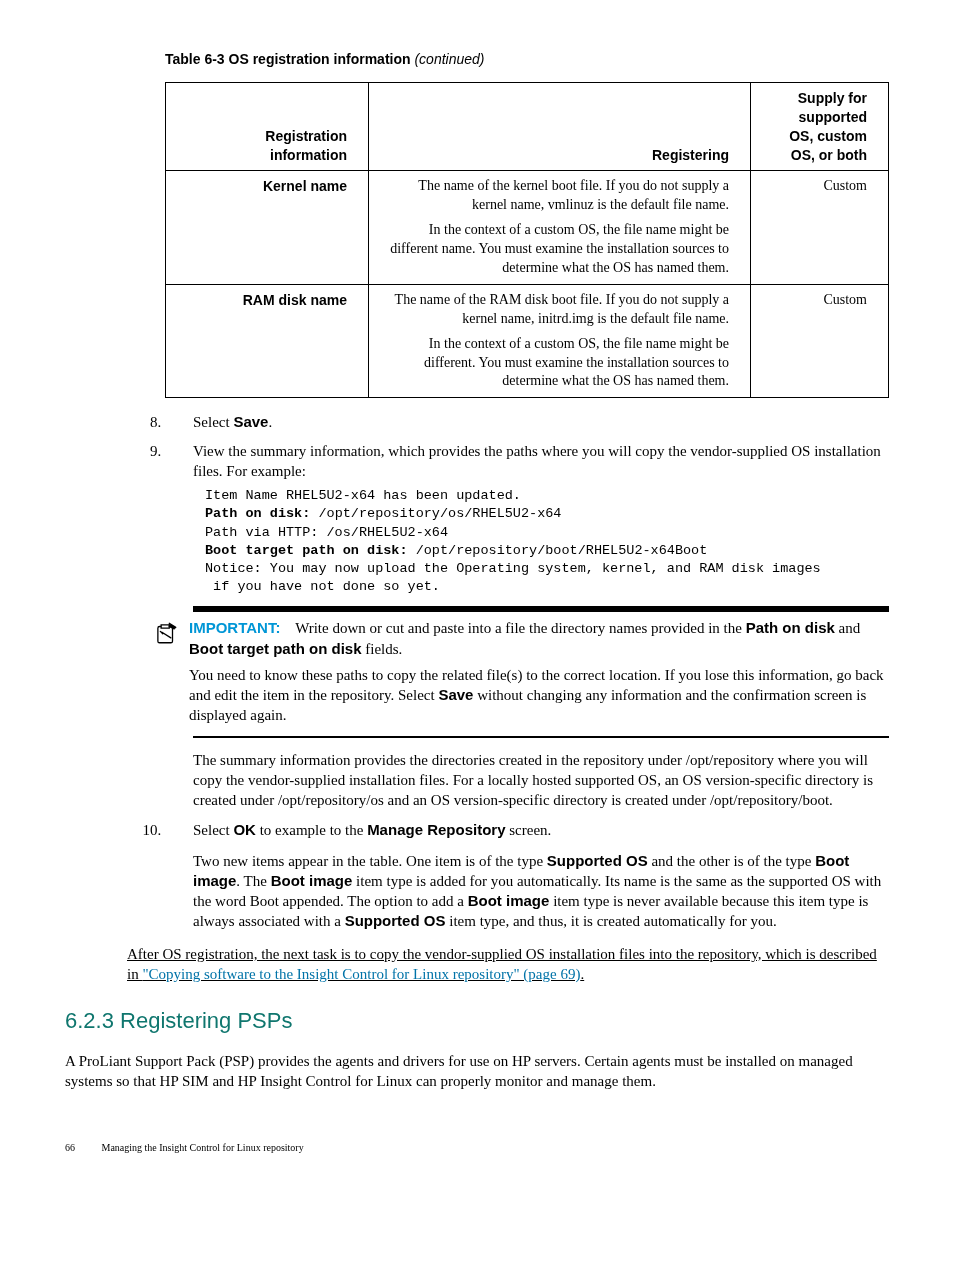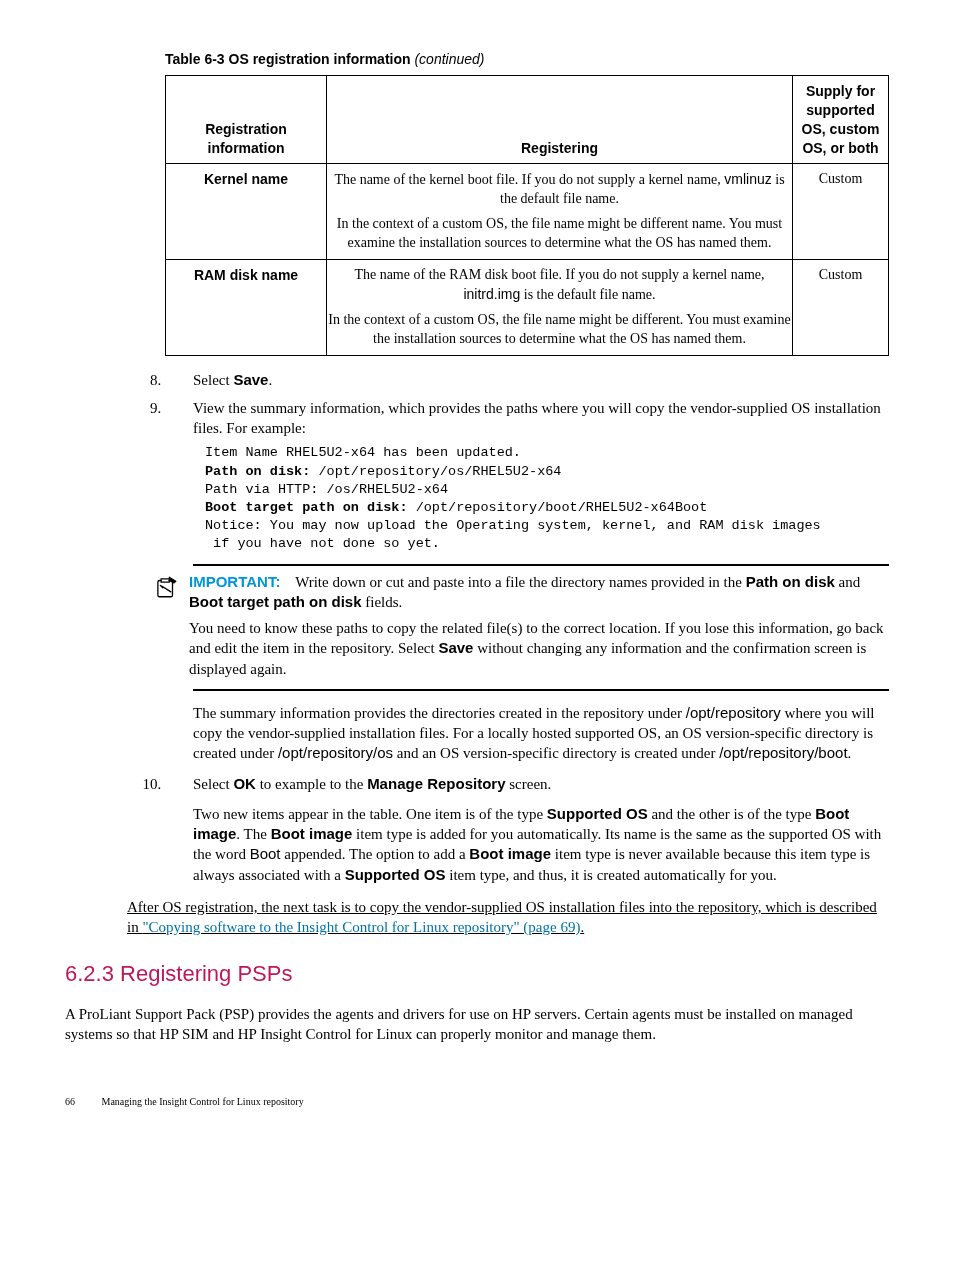--- a/index.html
+++ b/index.html
@@ -11,69 +11,69 @@
     padding: 50px 65px 30px 65px;
     width: 954px;
     box-sizing: border-box;
     line-height: 1.35;
   }
   .indent-block { margin-left: 100px; }
   .table-caption {
     font-family: Arial, Helvetica, sans-serif;
     font-weight: bold;
     font-size: 14px;
-    margin-bottom: 6px;
+    margin-bottom: 13px;
   }
   .table-caption .continued {
     font-style: italic;
     font-weight: normal;
   }
   table.reg {
     border-collapse: collapse;
     width: 100%;
     font-size: 14px;
   }
   table.reg th, table.reg td {
     border: 1px solid #000;
-    padding: 6px 0;
+    padding: 6px 21px;
     vertical-align: top;
-    text-align: center;
+    text-align: right;
   }
   table.reg th {
     font-family: Arial, Helvetica, sans-serif;
     font-weight: bold;
     vertical-align: bottom;
   }
   table.reg td.label {
     font-family: Arial, Helvetica, sans-serif;
     font-weight: bold;
   }
   table.reg .desc p { margin: 0 0 6px 0; }
   table.reg .desc p:last-child { margin-bottom: 0; }
-  .mono { font-family: Liberation Sans, sans-serif; }
+  .mono { font-family: Liberation Serif, serif; }
   ol.steps {
     margin: 14px 0 0 0;
     padding-left: 100px;
   }
   ol.steps > li {
     padding-left: 28px;
     margin-bottom: 8px;
     list-style-position: outside;
   }
   ol.steps > li::marker { font-family: Georgia, serif; }
   .codeblock {
     font-family: 'Courier New', monospace;
     font-size: 13.5px;
     white-space: pre;
     margin: 6px 0 10px 12px;
     line-height: 1.35;
   }
   .note-wrap {
     margin: 8px 0 12px 0;
-    border-top: 2px solid #000000;
+    border-top: 6px solid #000000;
     border-bottom: 2px solid #000;
     padding: 6px 0 10px 0;
   }
   .note-wrap .note-row {
     display: flex;
     align-items: flex-start;
   }
   .note-icon {
     width: 36px;
     flex: 0 0 36px;
@@ -88,21 +88,21 @@
   }
   .sans-bold { font-family: Arial, Helvetica, sans-serif; font-weight: bold; }
   .note-wrap p { margin: 0 0 6px 0; }
   .note-wrap p:last-child { margin-bottom: 0; }
   .body-para { margin: 10px 0; }
   .after-para { margin: 12px 0 0 62px; text-decoration: underline; }
   .link { color: #0073a8; }
   h2.section {
     font-family: Arial, Helvetica, sans-serif;
     font-weight: normal;
-    color: #be185d;
+    color: #0f766e;
     font-size: 22px;
     margin: 22px 0 8px 0;
   }
   .section-body { }
   .footer {
     font-size: 10px;
     margin-top: 50px;
   }
   .footer .pg { display:inline-block; width: 34px; }
 </style>

